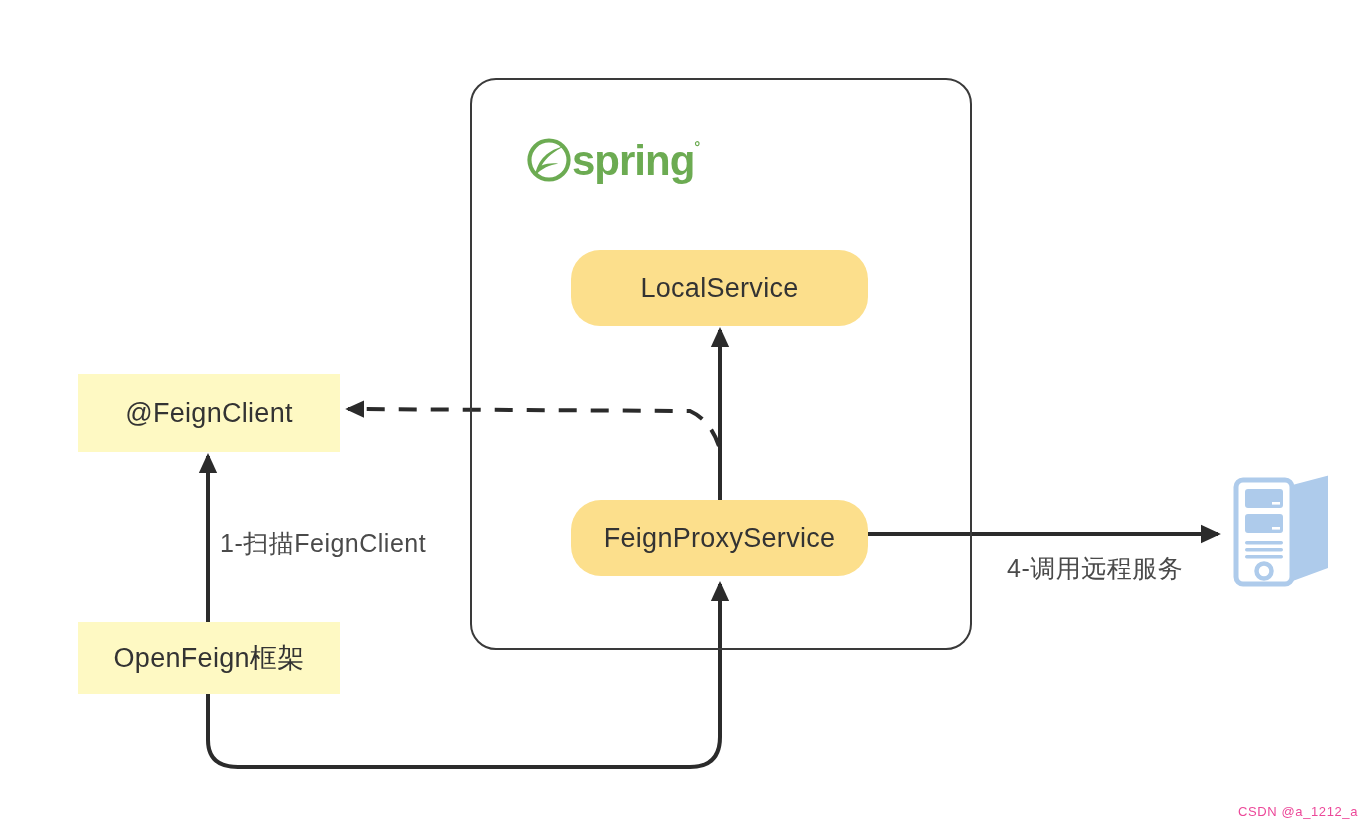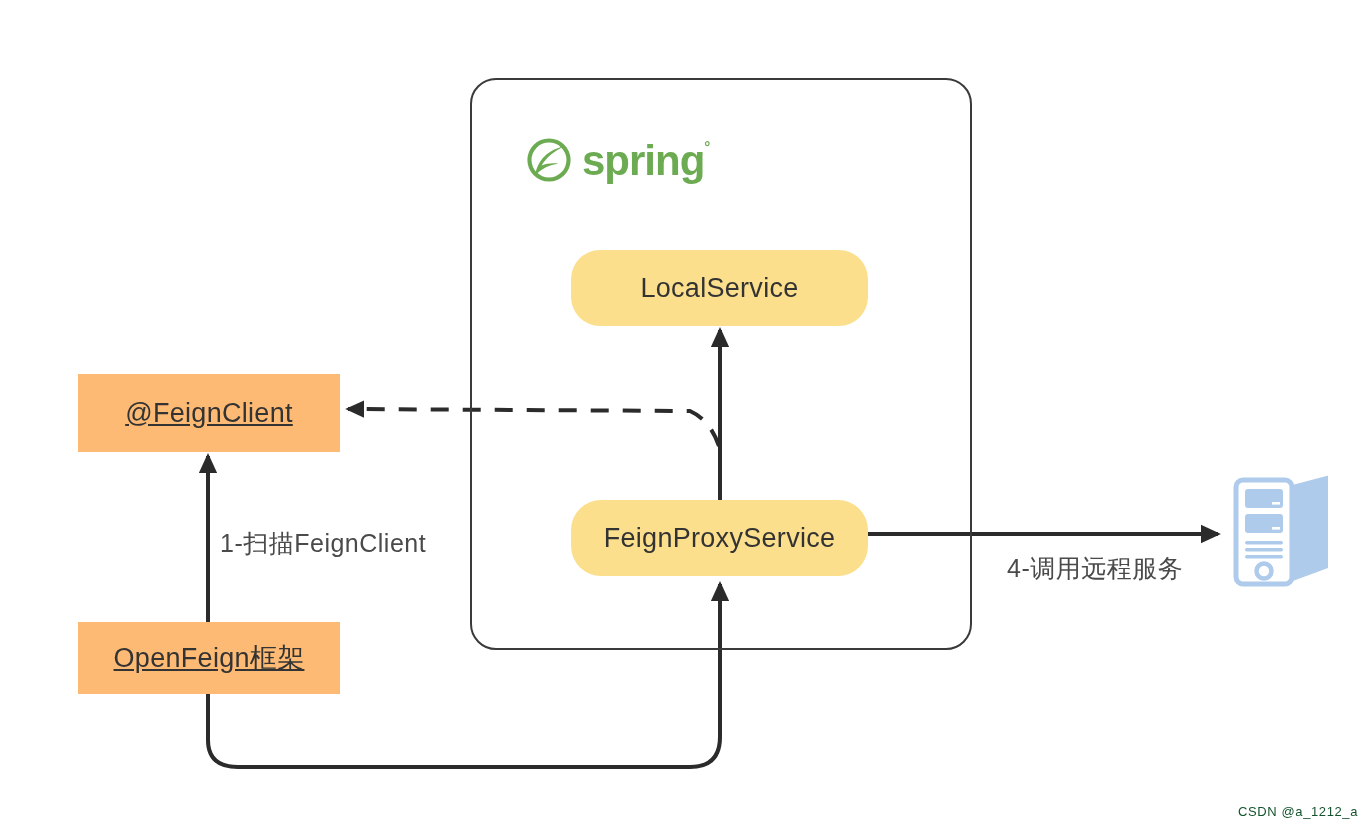--- a/index.html
+++ b/index.html
@@ -28,42 +28,41 @@
     position: absolute;
     display: flex;
     align-items: center;
     justify-content: center;
     box-sizing: border-box;
     font-size: 27px;
     color: #333333;
     letter-spacing: 0.3px;
     white-space: nowrap;
   }
-  .node-blue { background: #fdba74; text-decoration: underline; }
+  .node-blue { background: #fef9c3; }
   .node-yellow { background: #fcdf8c; }
 
   #container-box {
     position: absolute;
     left: 470px;
     top: 78px;
     width: 502px;
     height: 572px;
     border: 2.5px solid #3a3a3a;
     border-radius: 26px;
     box-sizing: border-box;
     background: transparent;
   }
 
   #spring-logo {
     position: absolute;
     left: 526px;
     top: 134px;
     display: flex;
     align-items: center;
-    gap: 10px;
     height: 52px;
   }
   #spring-logo .logo-mark {
     width: 46px;
     height: 46px;
     flex: 0 0 auto;
   }
   #spring-logo .logo-text {
     font-size: 42px;
     font-weight: 700;
@@ -94,21 +93,21 @@
     top: 472px;
     width: 110px;
     height: 120px;
   }
 
   #watermark {
     position: absolute;
     right: 8px;
     bottom: 6px;
     font-size: 13px;
-    color: #14532d;
+    color: #ec4899;
     letter-spacing: 0.6px;
     font-family: "Liberation Sans", sans-serif;
   }
 </style>
 </head>
 <body>
 
 <div id="stage">
 
   <svg id="edges" viewBox="0 0 1366 825" xmlns="http://www.w3.org/2000/svg">

